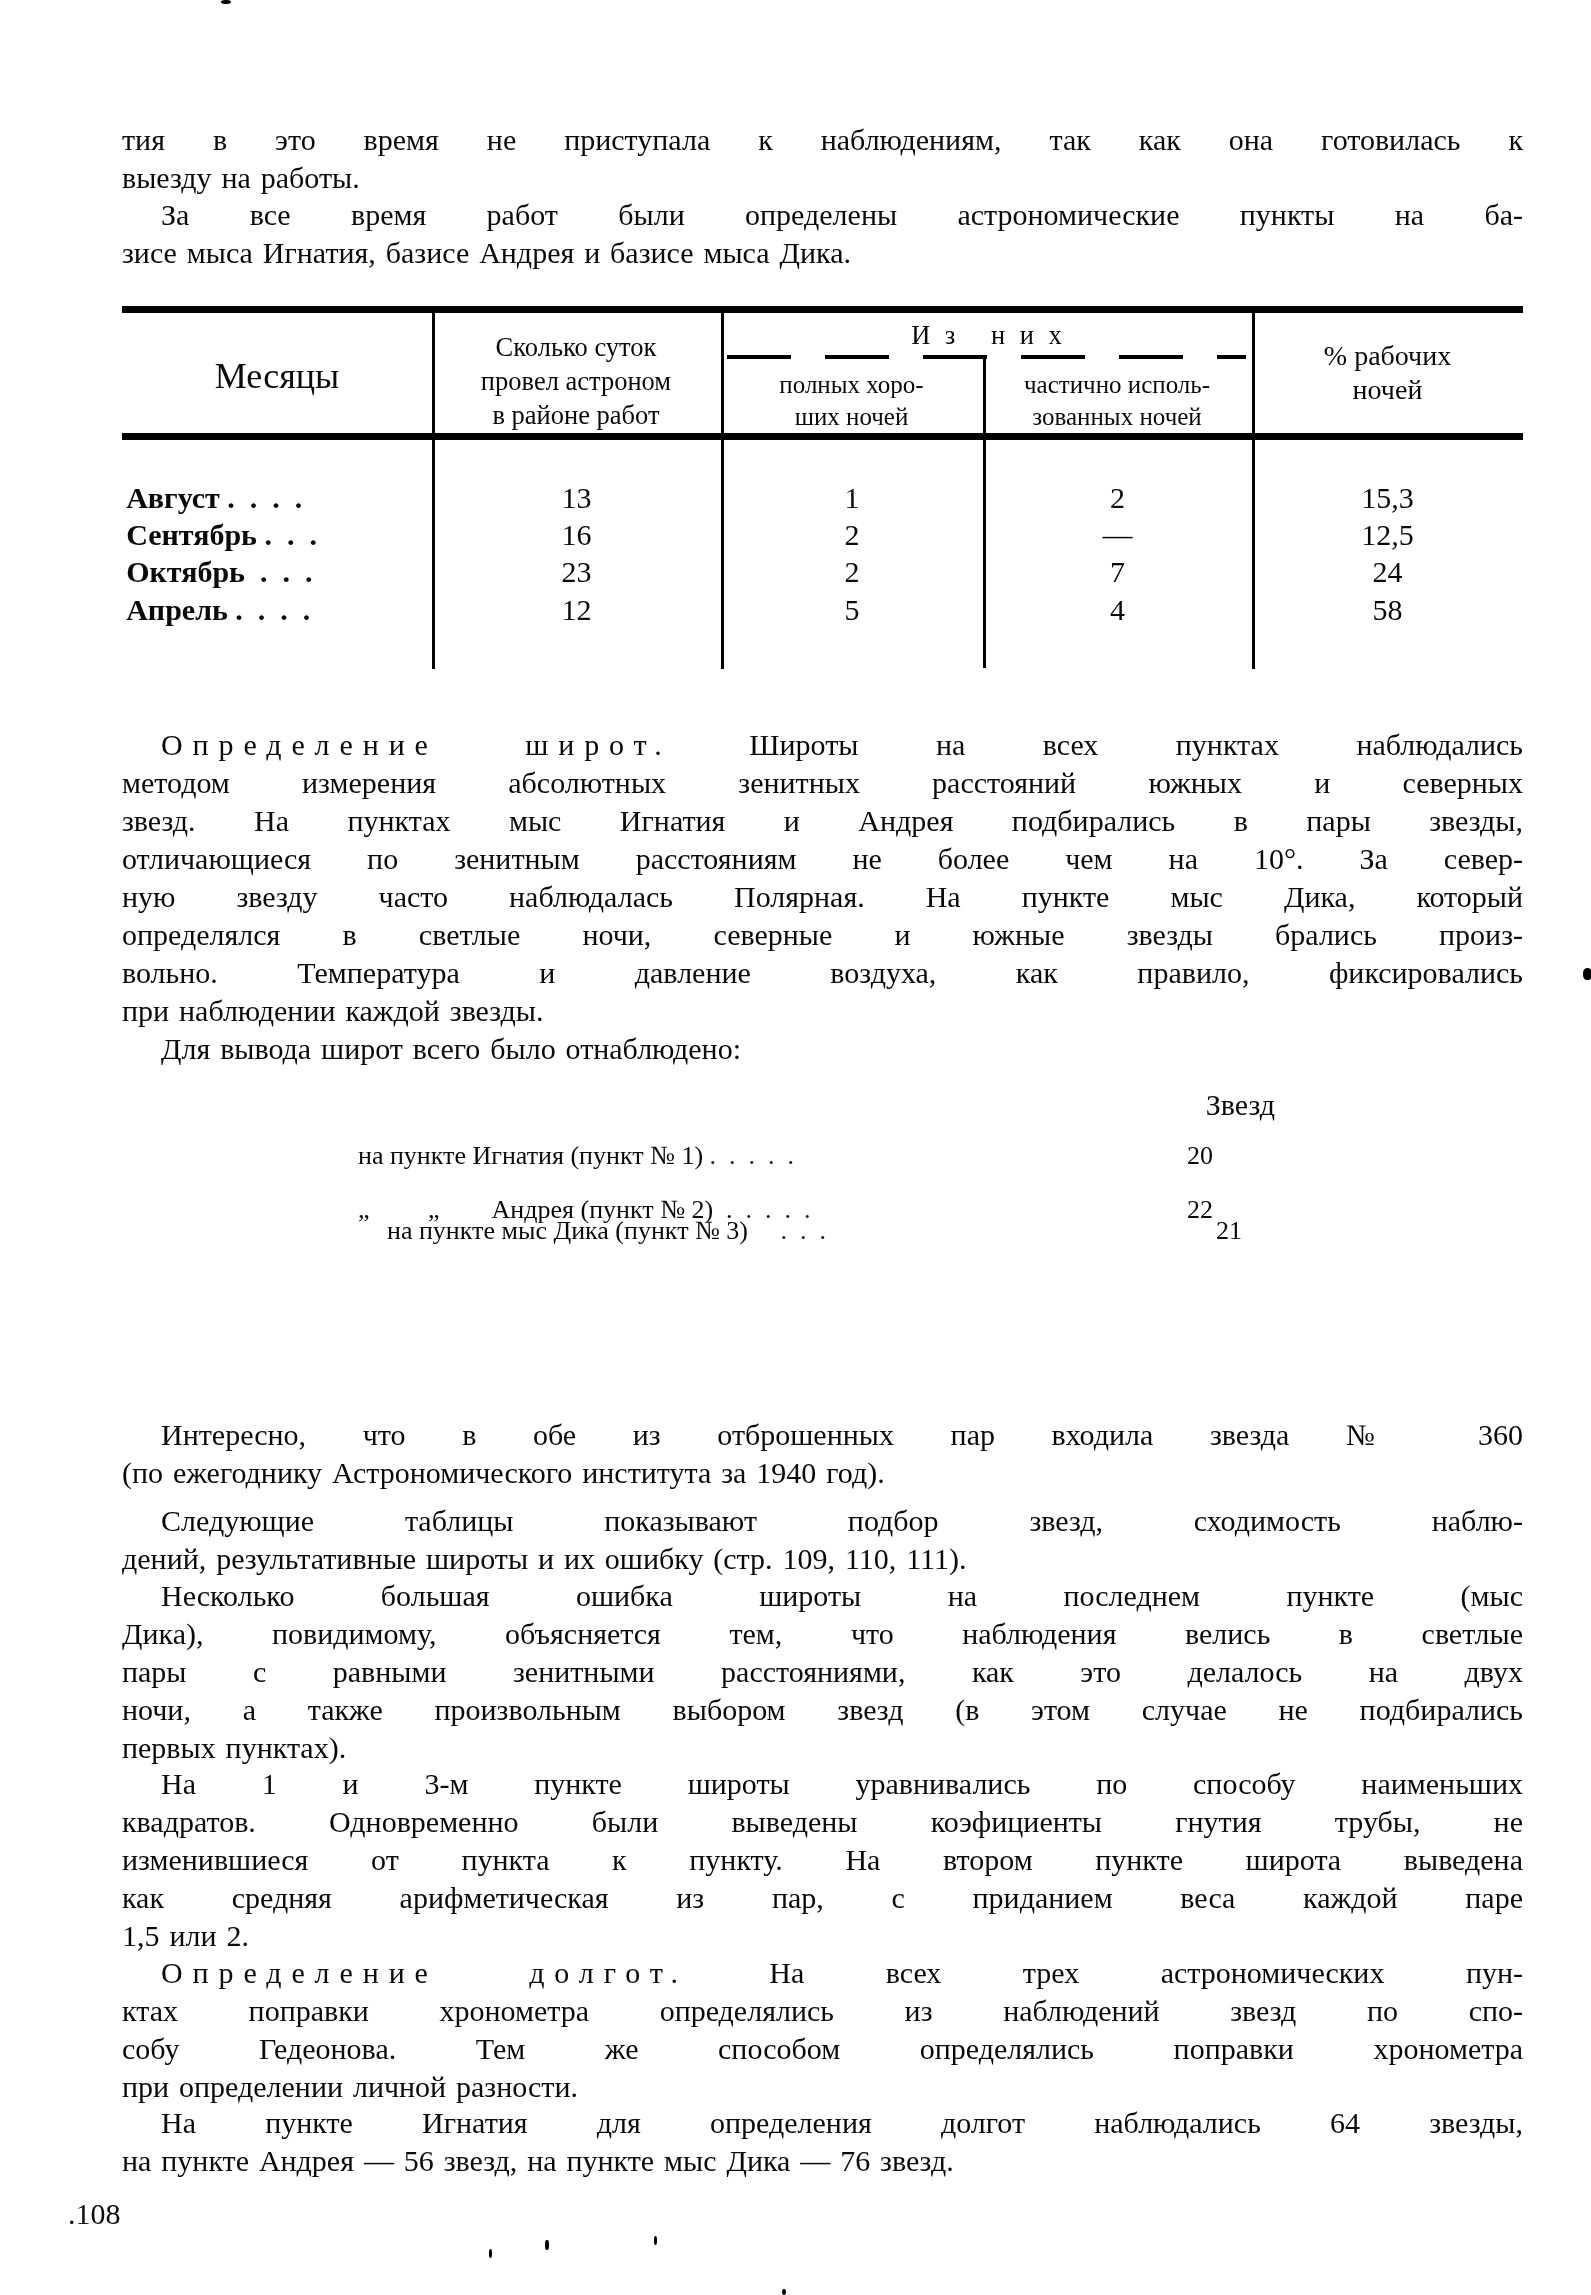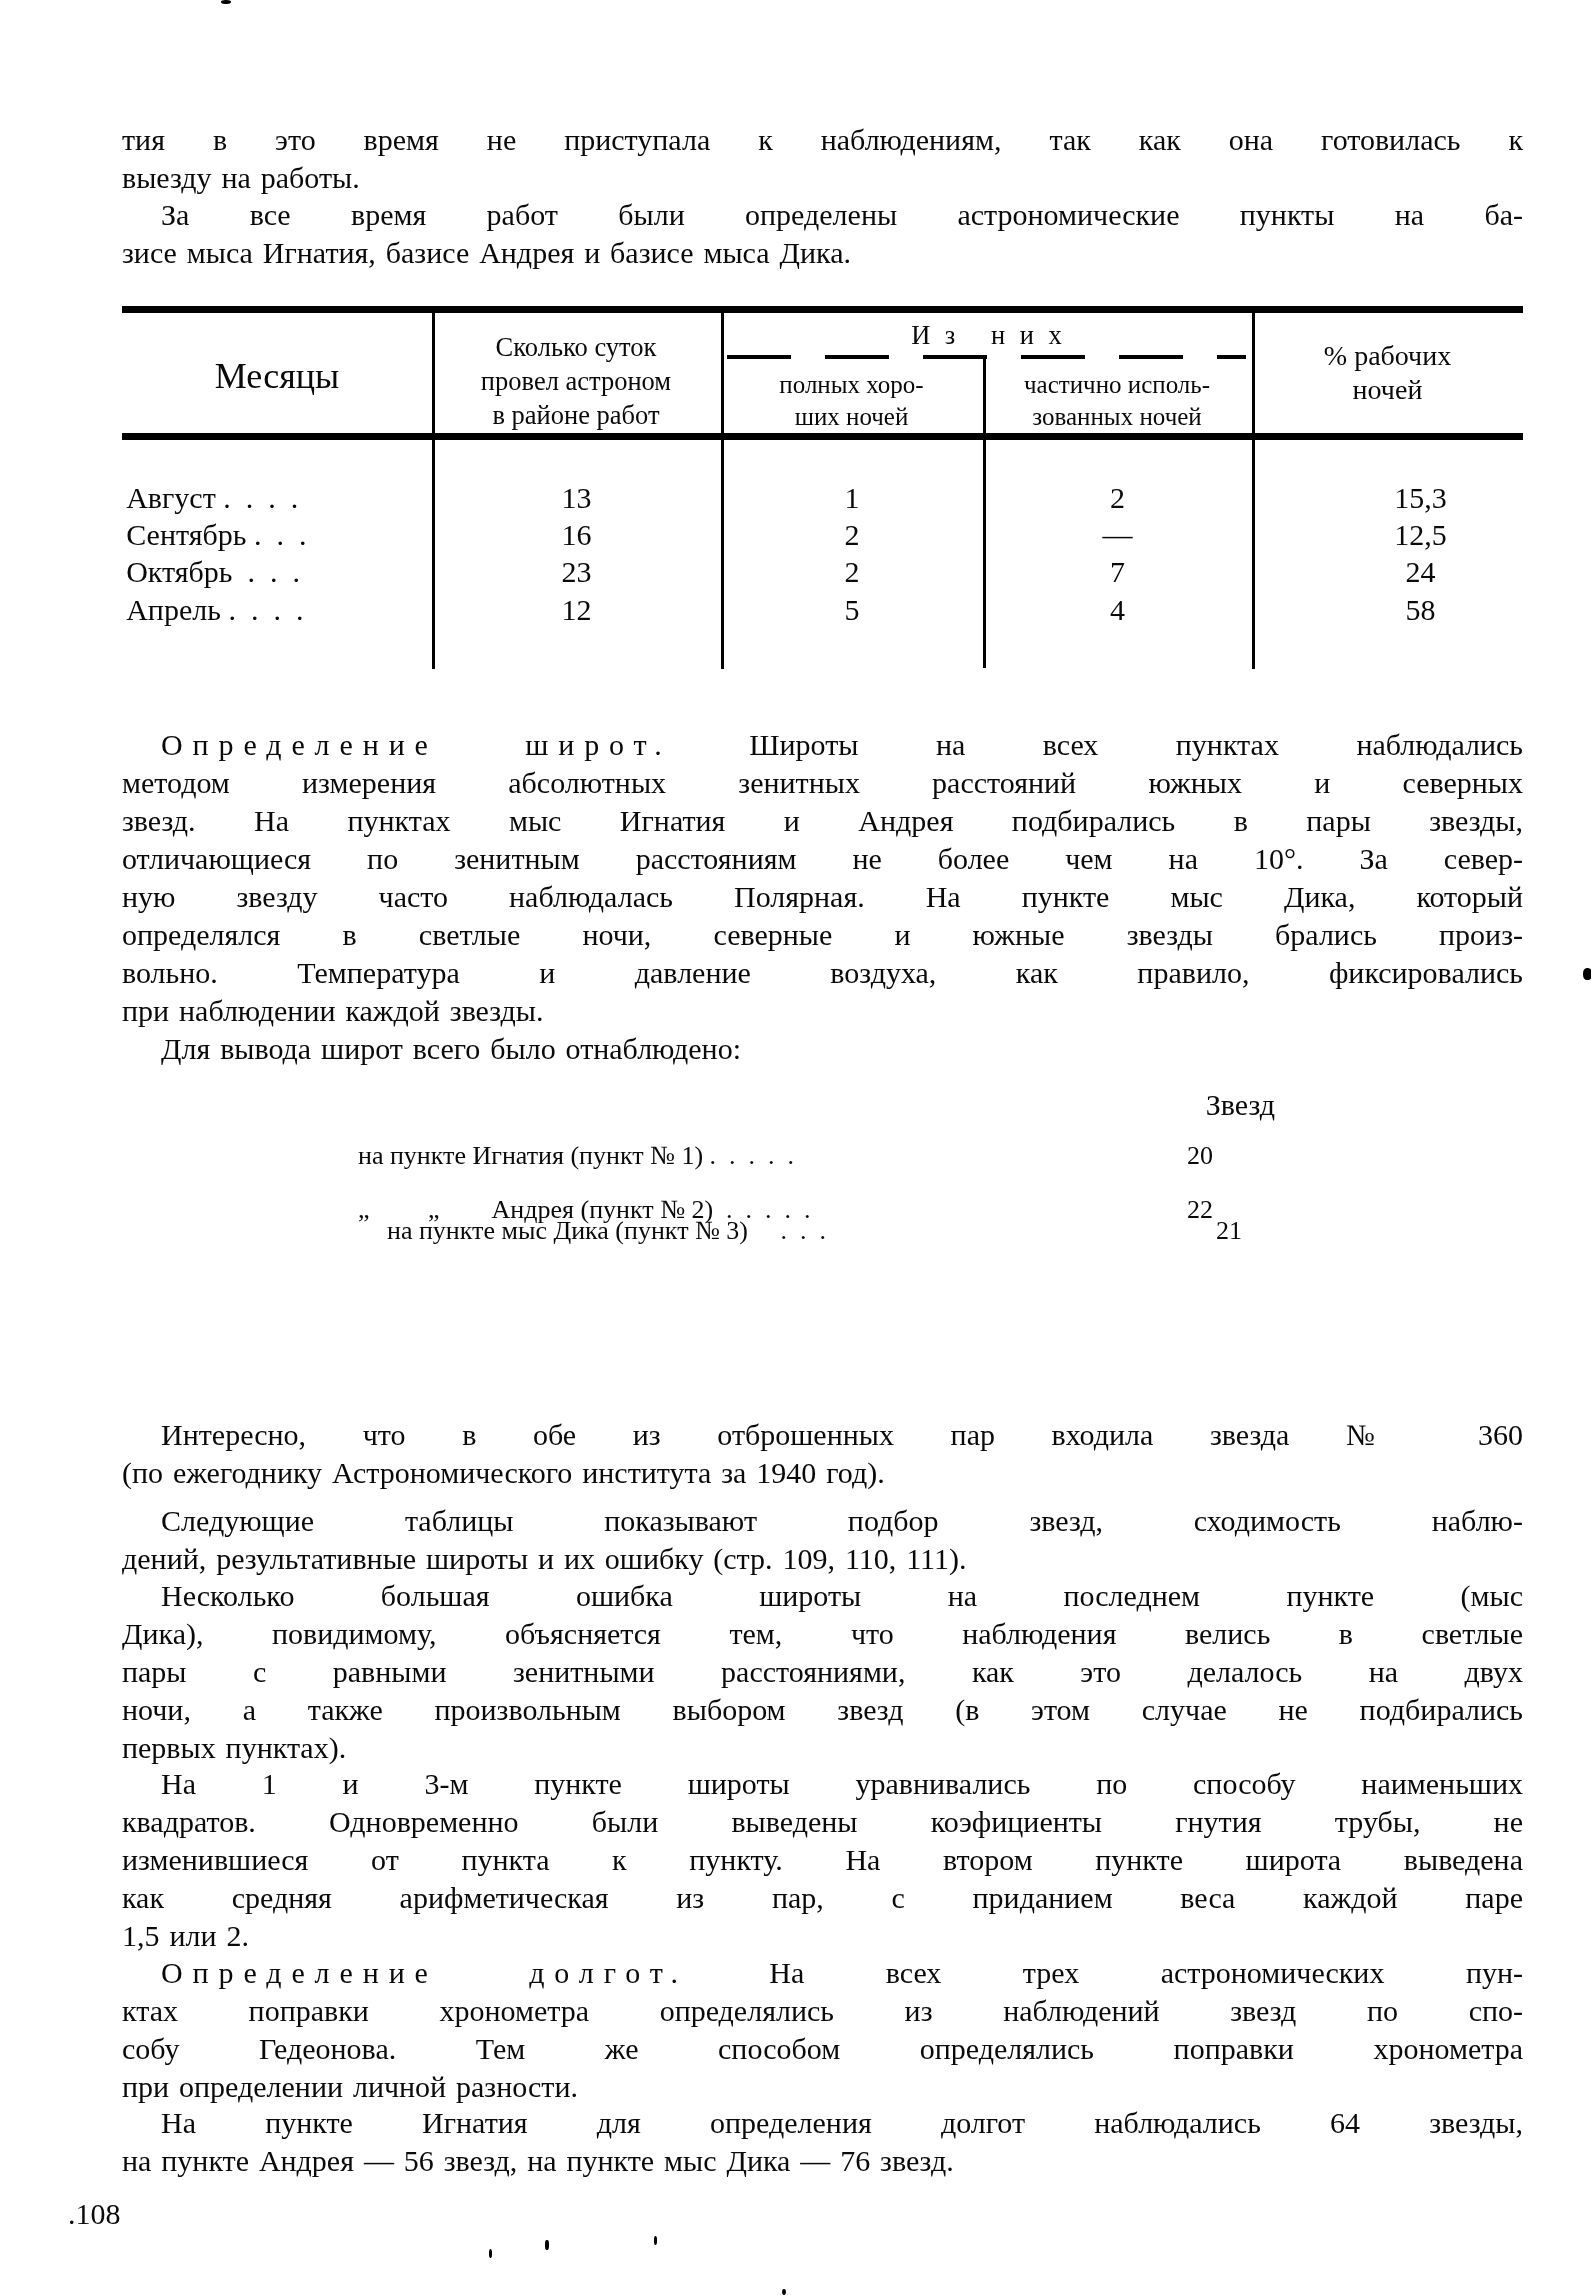--- a/index.html
+++ b/index.html
@@ -51,25 +51,25 @@
   .th-span{ left:599px;top:14px;width:531px;font-size:26.5px;letter-spacing:0.55em;text-indent:0.55em; }
   .dash-rule{
     position:absolute;left:605px;top:49px;width:519px;height:3.7px;
     background:repeating-linear-gradient(90deg,#000 0 64px,transparent 64px 98px);
   }
   .th-full{ left:601px;top:63px;width:257px;font-size:25px;line-height:32px; }
   .th-partial{ left:863px;top:63px;width:264px;font-size:25px;line-height:32px; }
   .th-percent{ left:1130px;top:33px;width:271px;font-size:28px;line-height:34px; }
   .trow{ position:absolute;left:0;width:1401px;height:37px;font-size:30px; }
   .tcell{ position:absolute;display:block;text-align:center; }
-  .c-month{ left:4.2px;width:300px;text-align:left;white-space:pre; }
+  .c-month{ left:4.2px;width:300px;text-align:left;white-space:pre;font-weight:bold; }
   .c-days{ left:310px;width:289px; }
   .c-full{ left:599px;width:262px; }
   .c-partial{ left:861px;width:269px; }
-  .c-percent{ left:1130px;width:271px;padding-left:33px; }
+  .c-percent{ left:1130px;width:271px; }
   
   .page-num{ position:absolute;left:68px;top:2197px;font-size:30px; }
   .speck{ position:absolute;background:#000;border-radius:45%; }
 </style>
 </head>
 <body>
 
 <div class="page">
 
   <div class="para" style="top:121px">

